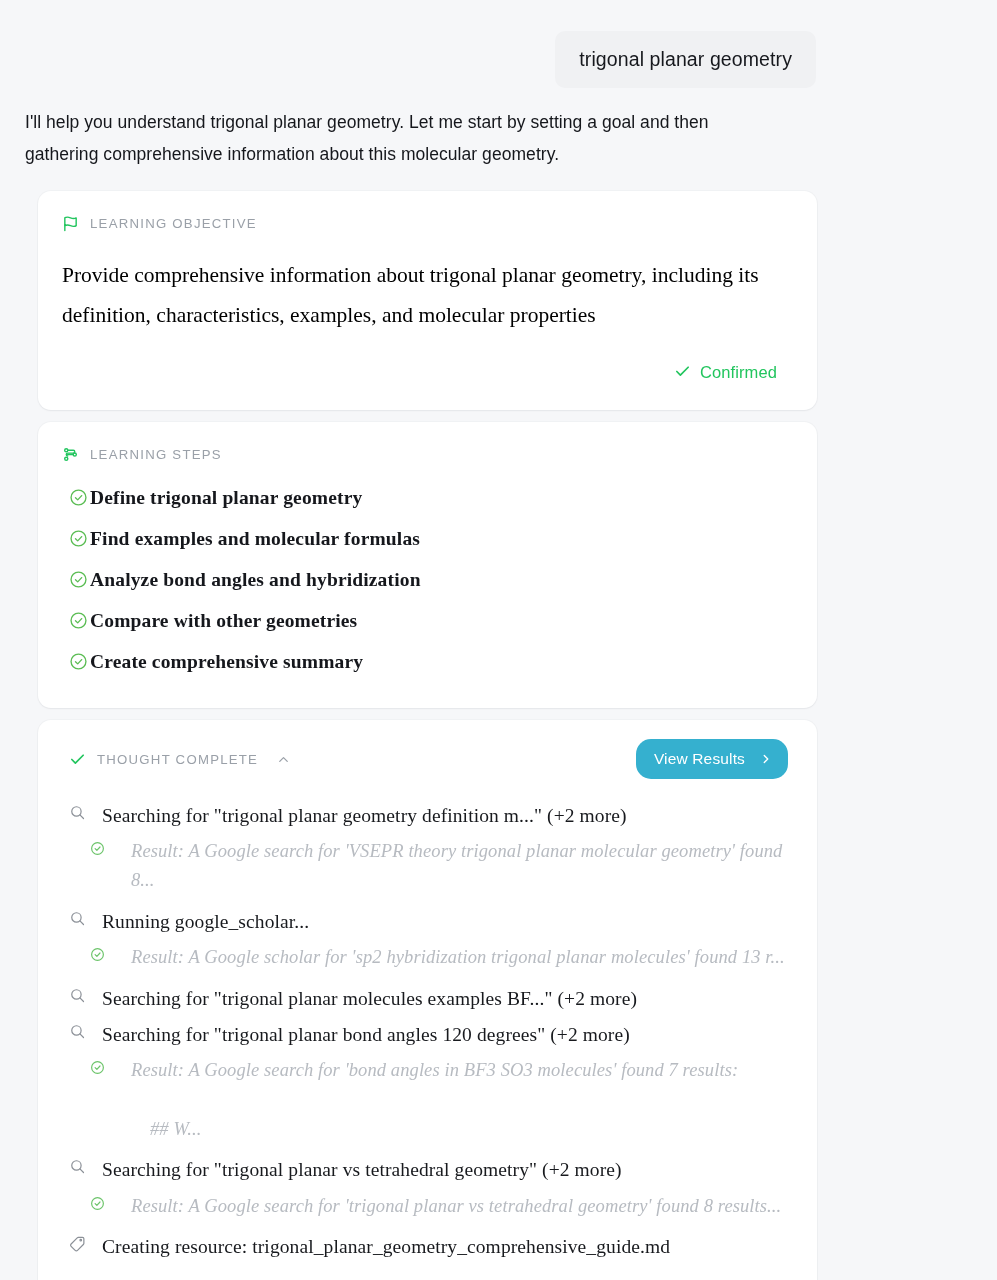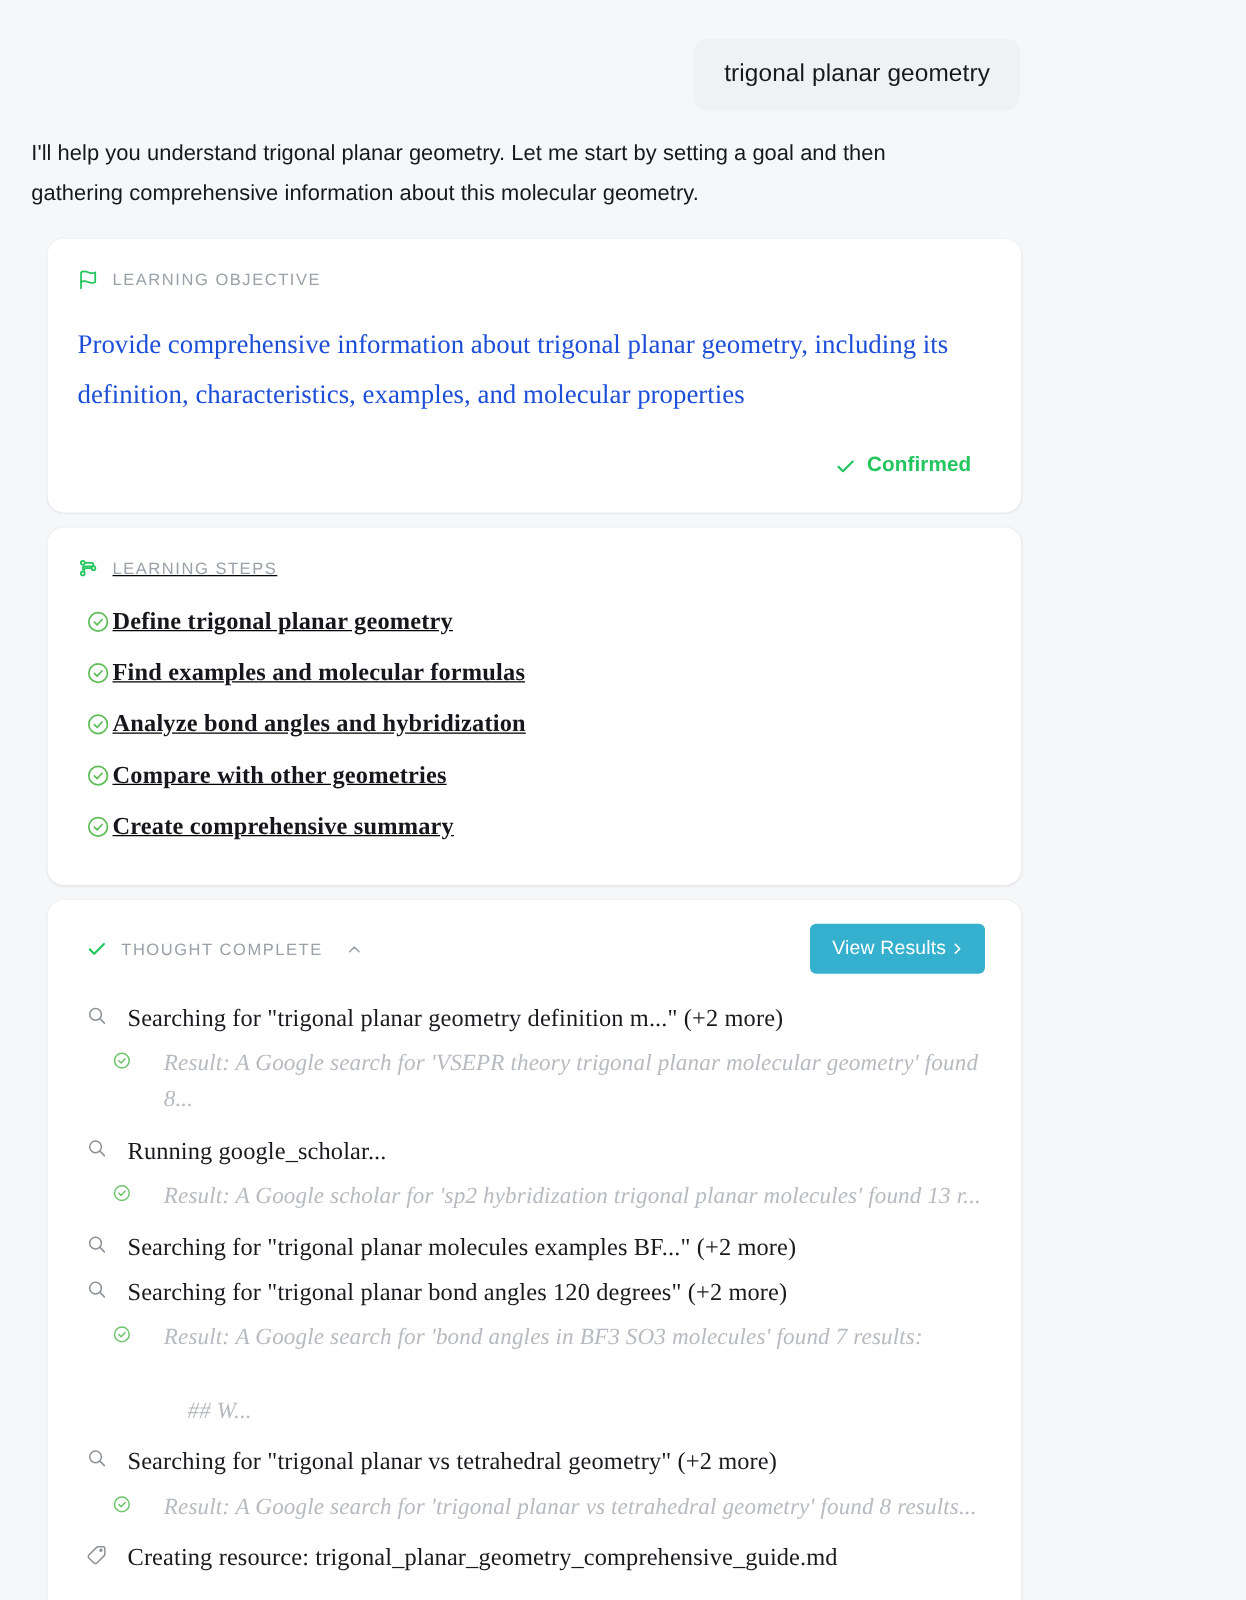--- a/index.html
+++ b/index.html
@@ -51,21 +51,21 @@
   
   .card {
     background: #ffffff;
     border-radius: 13px;
     margin: 0 29px 0 38px;
     box-shadow: 0 1px 2px rgba(16, 24, 40, 0.05), 0 0 0 1px rgba(16,24,40,0.025);
     box-sizing: border-box;
   }
   .card + .card { margin-top: 12px; }
   #objective-card { margin-top: 20px; padding: 22px 24px 18px 24px; min-height: 219px; position: relative; }
-  #steps-card { padding: 22px 24px 26px 24px; text-decoration: underline; }
+  #steps-card { padding: 22px 24px 26px 24px; }
   #thought-card { padding: 19px 24px 40px 24px; }
 
   .card-head {
     display: flex;
     align-items: center;
     gap: 11px;
     height: 20px;
   }
   .card-head-label {
     font-size: 13.2px;
@@ -75,34 +75,33 @@
     text-transform: uppercase;
   }
   .icon { display: inline-flex; align-items: center; justify-content: center; flex: none; }
 
   
   .objective-body {
     margin-top: 22px;
     font-family: "Liberation Serif", serif;
     font-size: 21.5px;
     line-height: 1.87;
-    color: #1d4ed8;
+    color: #000000;
     max-width: 830px;
   }
   .objective-status {
     position: absolute;
     right: 40px;
     bottom: 28px;
     display: flex;
-    align-items: flex-end;
+    align-items: flex-start;
     gap: 9px;
     color: #22c55e;
     font-size: 16.5px;
     letter-spacing: .1px;
-    font-weight: bold;
   }
 
   
   .steps-list { margin-top: 13px; }
   .step-row {
     display: flex;
     align-items: center;
     gap: 2px;
     height: 41px;
     padding-left: 7px;
@@ -124,25 +123,25 @@
   .thought-head-left {
     display: flex;
     align-items: center;
     gap: 11px;
     padding-left: 7px;
     text-align: right;
   }
   .view-results-btn {
     display: inline-flex;
     align-items: center;
-    gap: 2px;
+    gap: 14px;
     background: #35b0cf;
     color: #ffffff;
     border: none;
-    border-radius: 5px;
+    border-radius: 15px;
     padding: 11px 15px 11px 18px;
     font-size: 15.5px;
     font-family: "Liberation Sans", sans-serif;
     letter-spacing: .15px;
     cursor: pointer;
     margin-right: 5px;
   }
 
   
   .activity { margin-top: 22px; }

